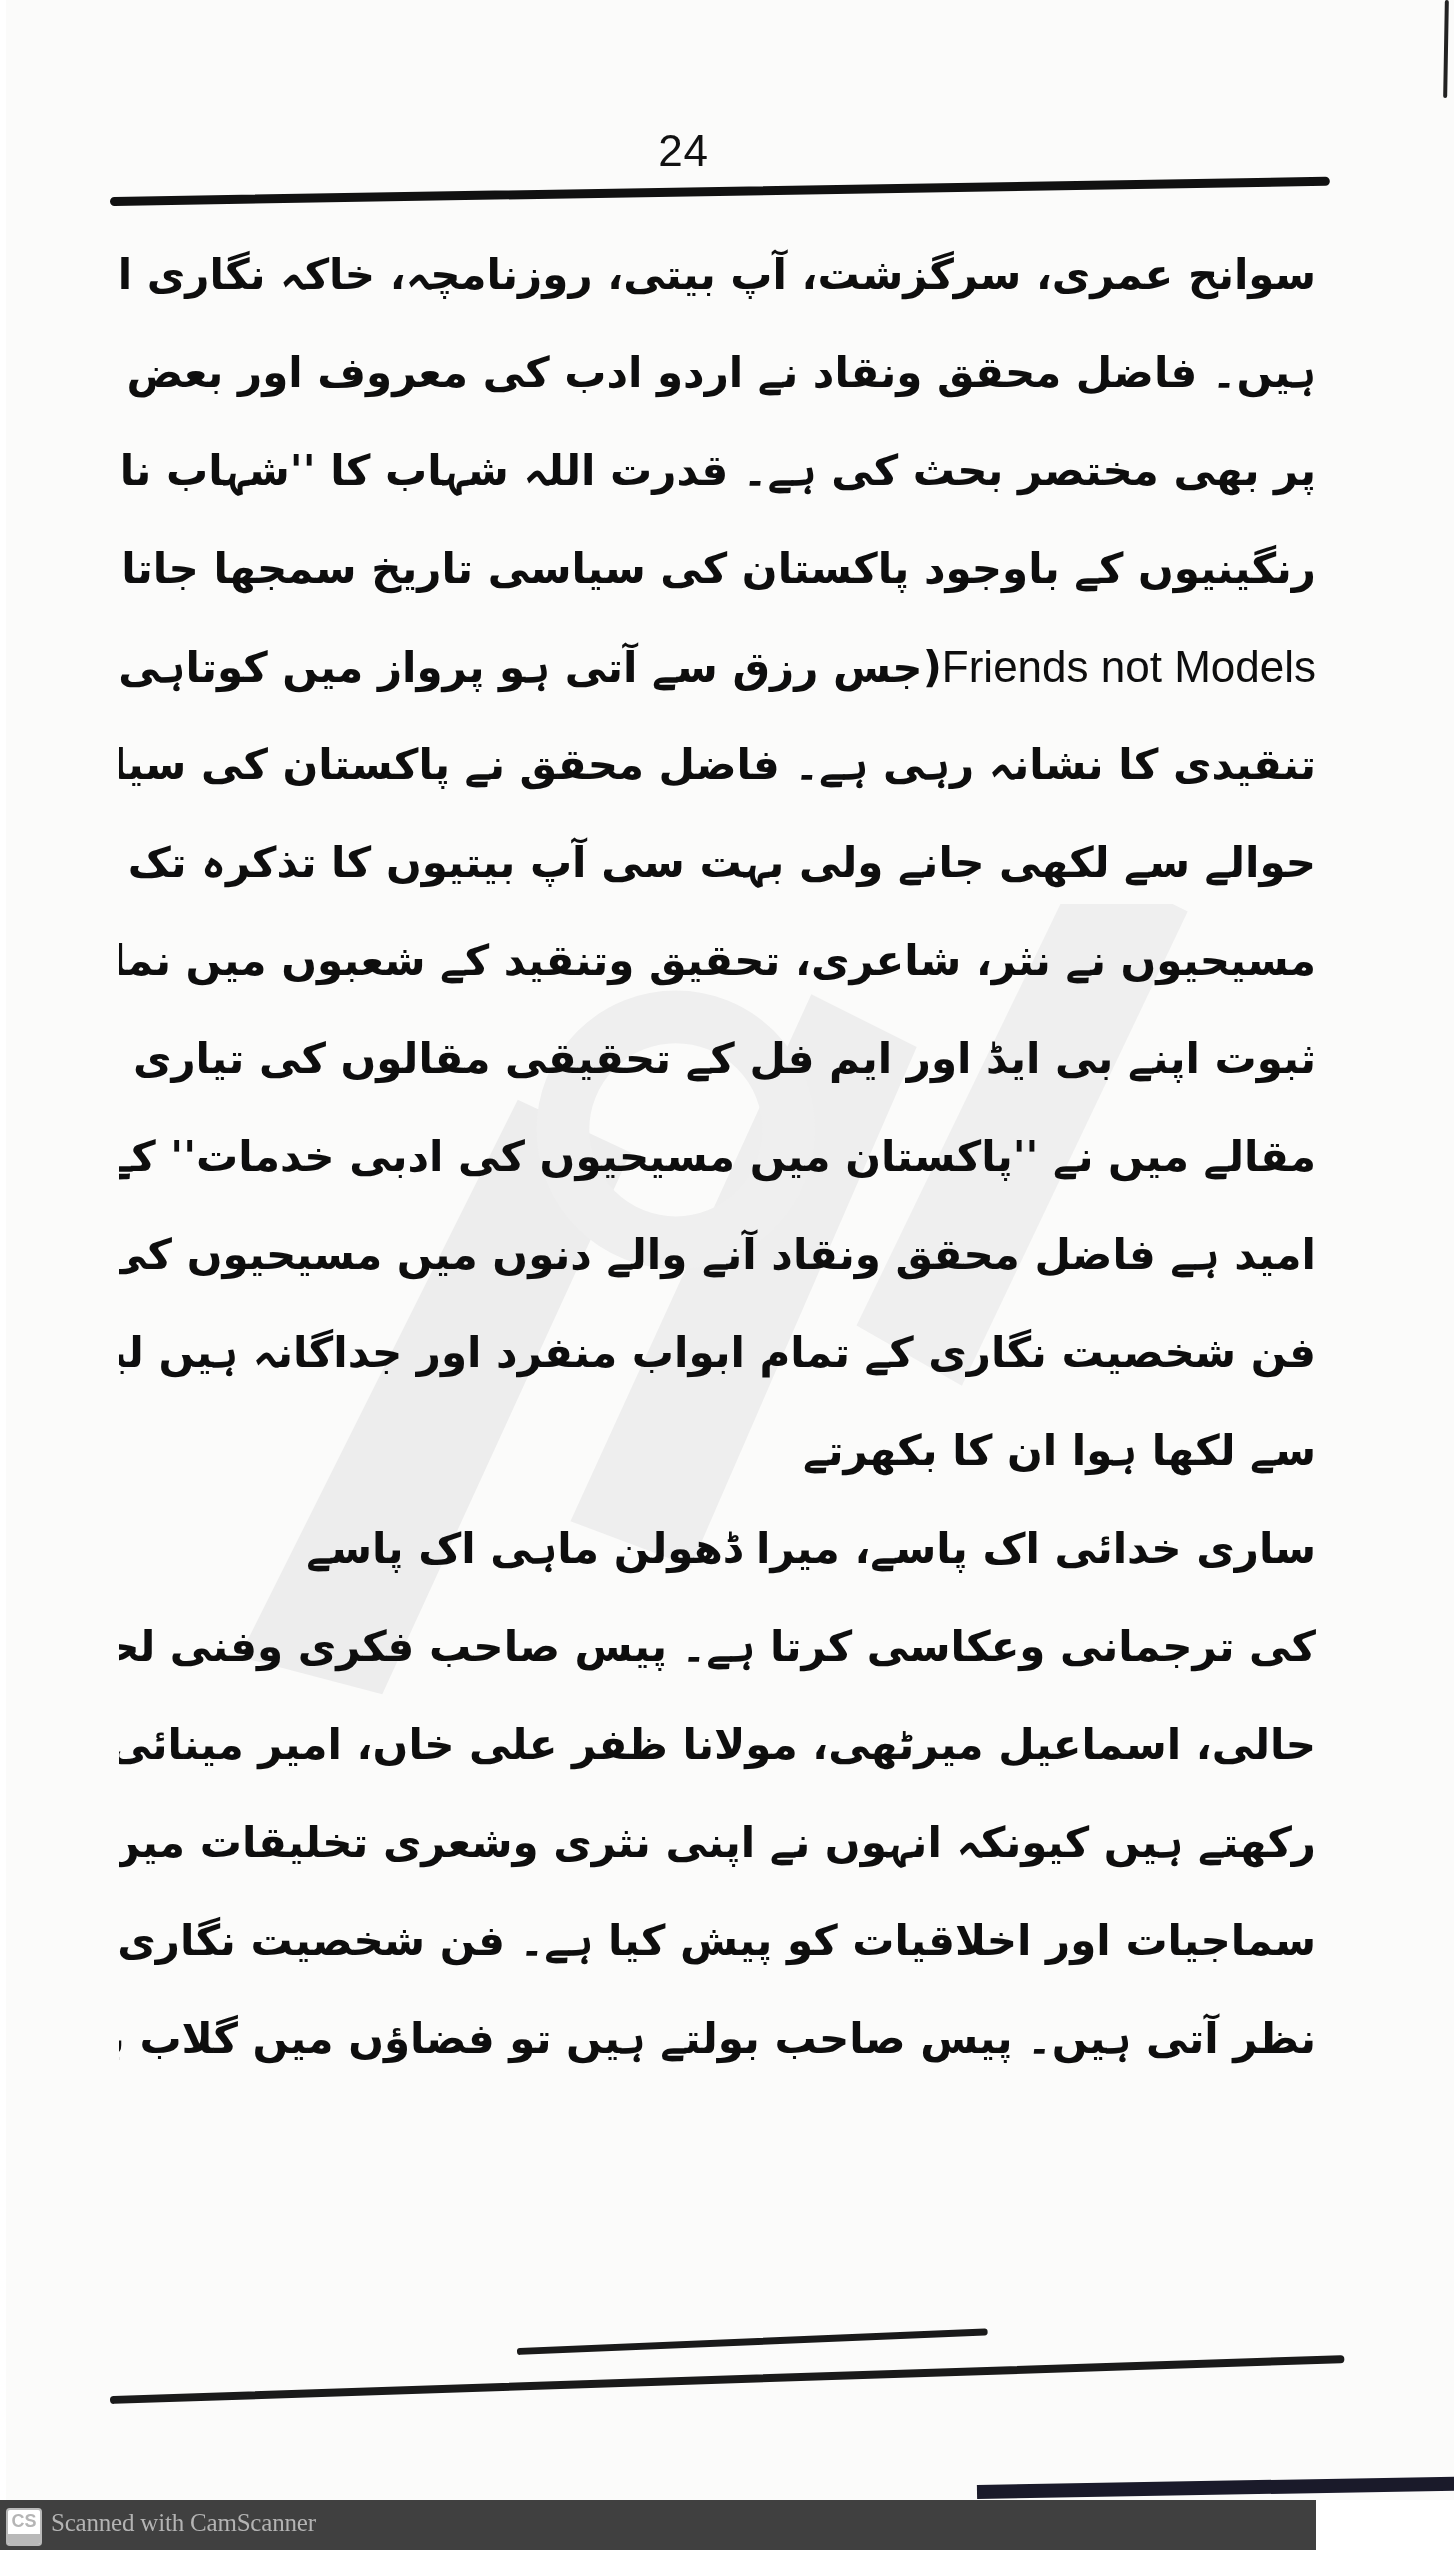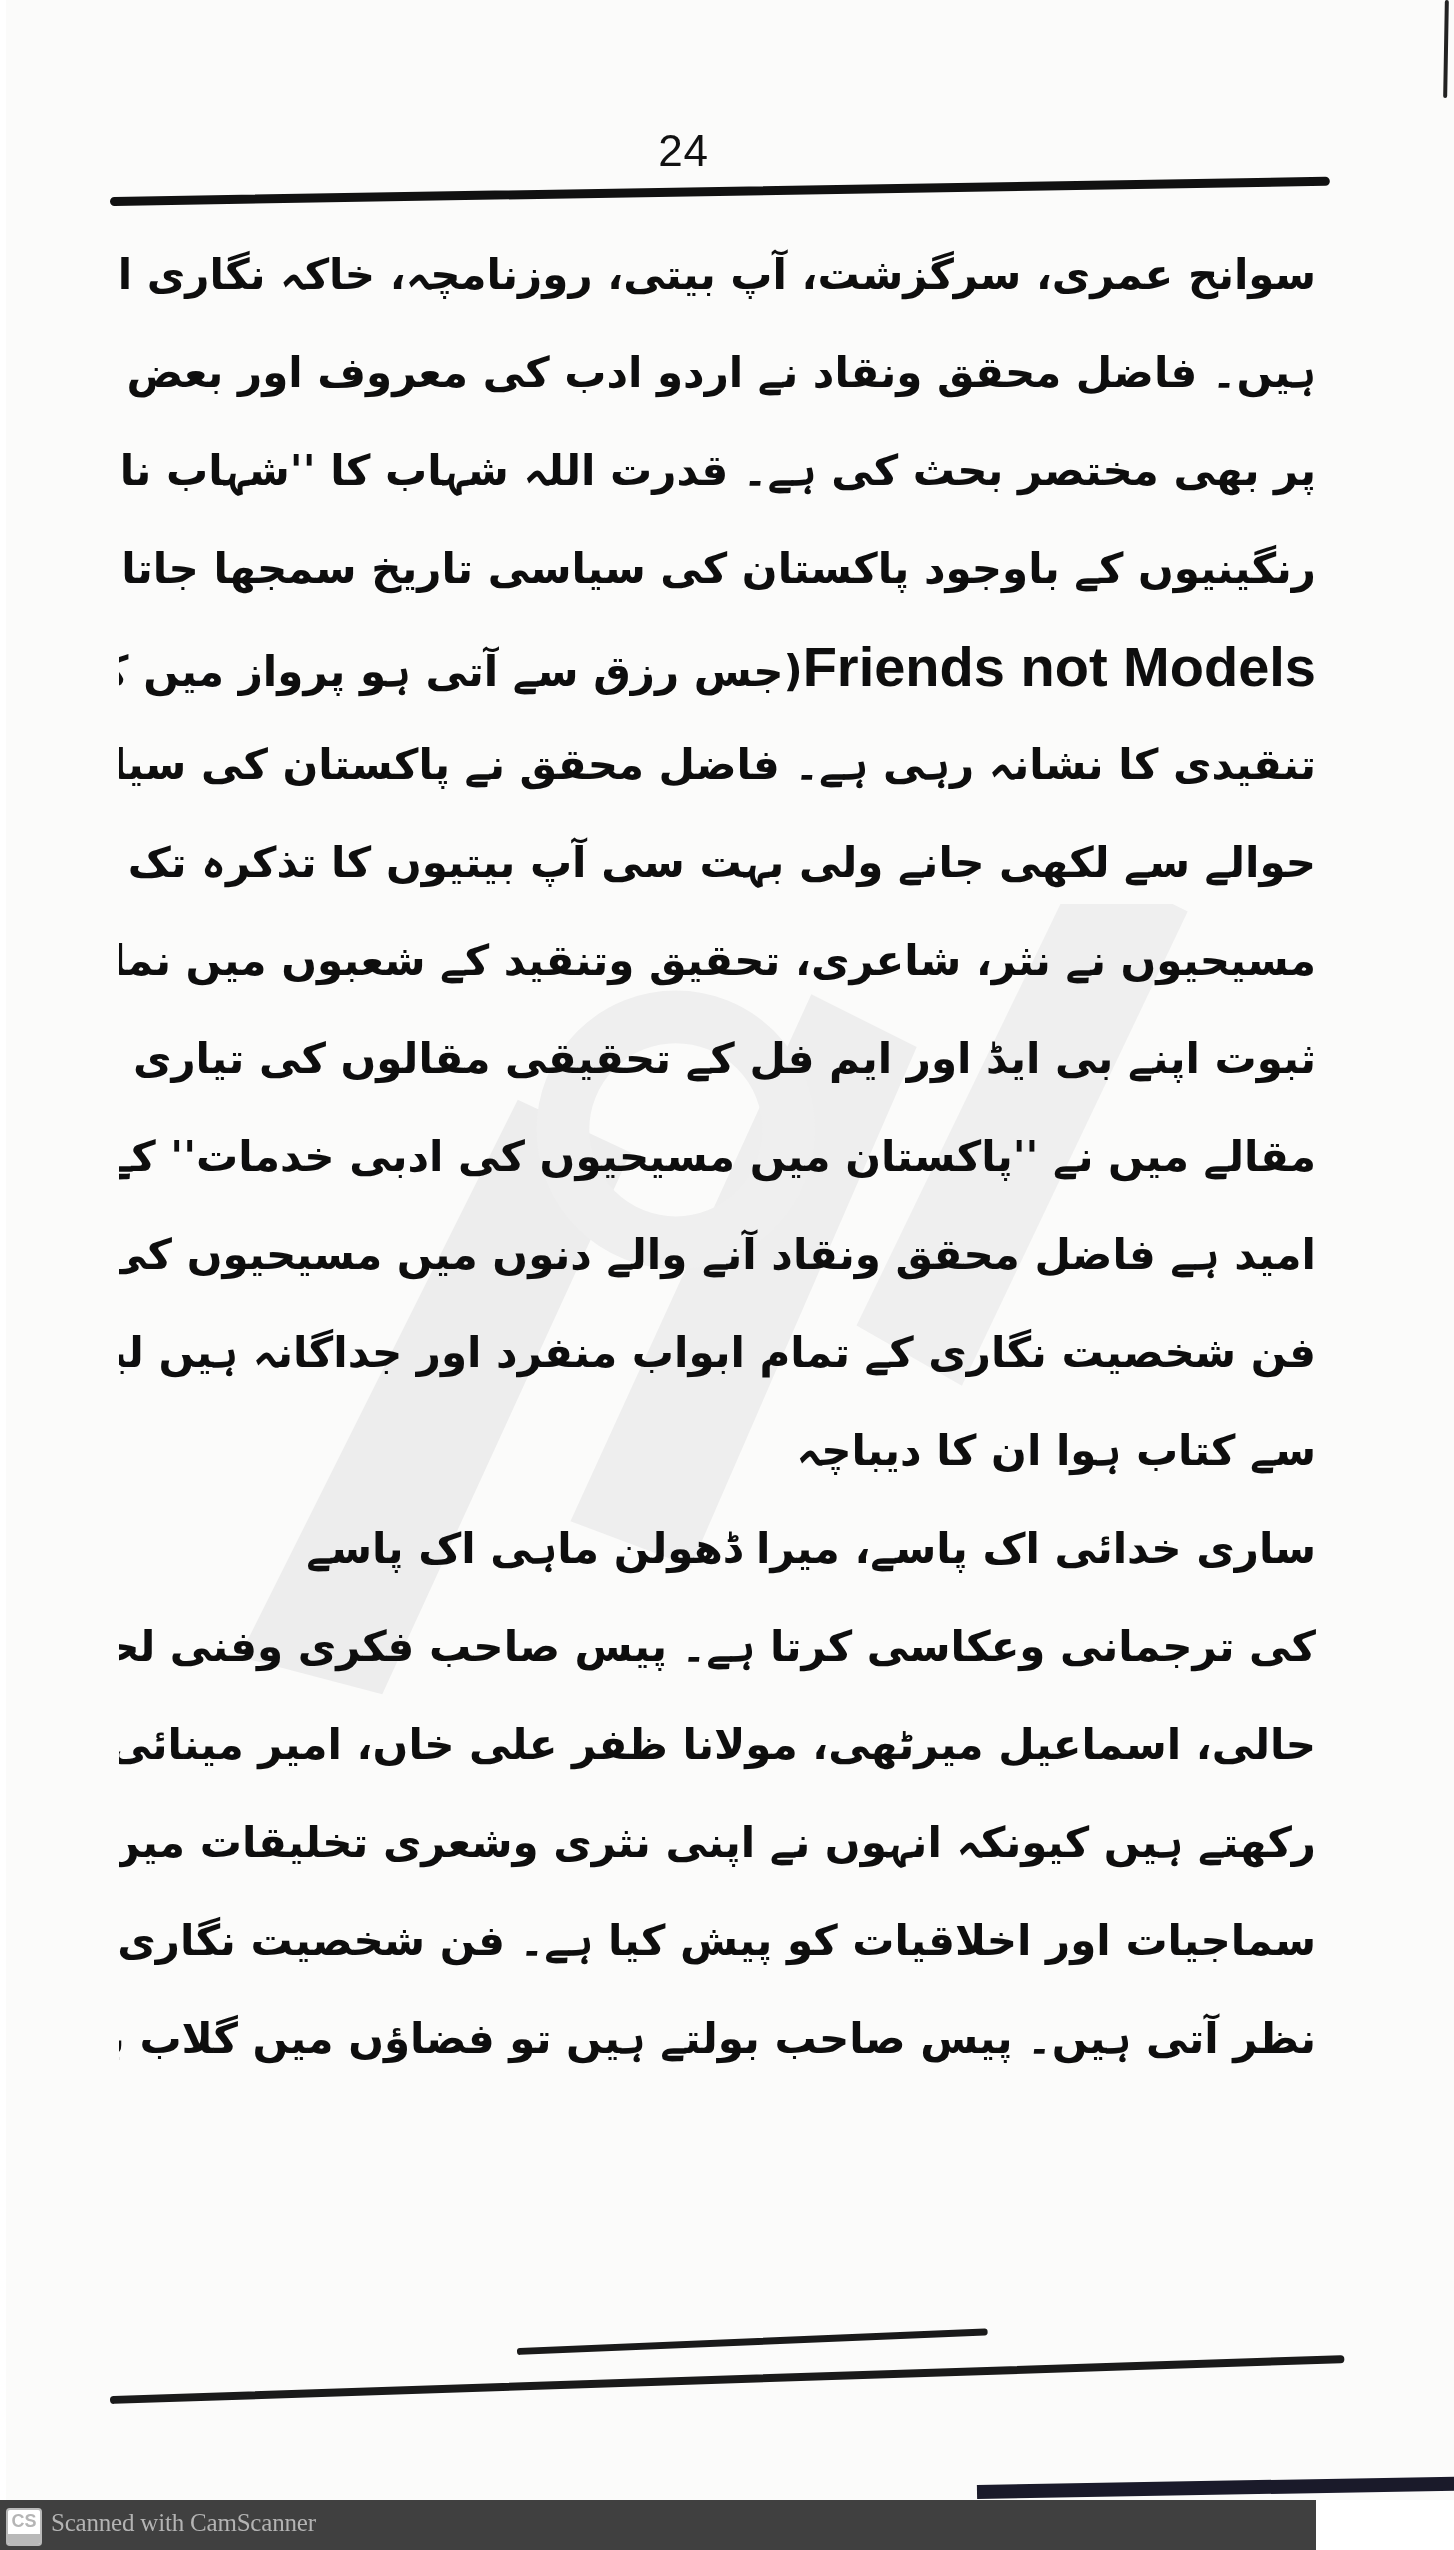--- a/index.html
+++ b/index.html
@@ -79,24 +79,24 @@
     white-space: nowrap;
     text-align: justify;
     text-align-last: justify;
     overflow: hidden;
   }
   .line.short {
     text-align-last: right;
   }
   .line .latin {
     font-family: "Liberation Sans", sans-serif;
-    font-weight: bold;
+    font-weight: normal;
     direction: ltr;
     unicode-bidi: isolate;
-    font-size: 56px;
+    font-size: 44px;
   }
   .line.verse {
     text-align-last: right;
     padding-right: 0;
   }
   .line.verse span.verse-text {
     display: inline-block;
     margin-left: 452px;
   }
   .rule-mid {
@@ -202,21 +202,21 @@
     <div class="line">پر بھی مختصر بحث کی ہے۔ قدرت اللہ شہاب کا ''شہاب نامہ'' اپنی تمام تر ادبی وافسانوی</div>
     <div class="line">رنگینیوں کے باوجود پاکستان کی سیاسی تاریخ سمجھا جاتا ہے جبکہ ایوب خاں کی کتاب</div>
     <div class="line"><span class="latin">Friends not Models</span><span>(جس رزق سے آتی ہو پرواز میں کوتاہی) ہمیشہ</span></div>
     <div class="line">تنقیدی کا نشانہ رہی ہے۔ فاضل محقق نے پاکستان کی سیاسی اور عسکری تاریخ کے</div>
     <div class="line">حوالے سے لکھی جانے ولی بہت سی آپ بیتیوں کا تذکرہ تک نہیں کیا۔ پاکستان کے</div>
     <div class="line">مسیحیوں نے نثر، شاعری، تحقیق وتنقید کے شعبوں میں نمایاں کام کیا ہے۔ مجھے اس کا</div>
     <div class="line">ثبوت اپنے بی ایڈ اور ایم فل کے تحقیقی مقالوں کی تیاری کے دوران ملا۔ یہ دونوں تحقیقی</div>
     <div class="line">مقالے میں نے ''پاکستان میں مسیحیوں کی ادبی خدمات'' کے موضوعات پر لکھے تھے۔</div>
     <div class="line">امید ہے فاضل محقق ونقاد آنے والے دنوں میں مسیحیوں کی خدامت کو بھی یاد رکھیں گے</div>
     <div class="line">فن شخصیت نگاری کے تمام ابواب منفرد اور جداگانہ ہیں لیکن حاصل مقصود کے عنوان</div>
-    <div class="line short">سے کتاب ہوا ان کا دیباچہ</div>
+    <div class="line short">سے لکھا ہوا ان کا بکھرتے</div>
     <div class="line verse"><span class="verse-text">ساری خدائی اک پاسے، میرا ڈھولن ماہی اک پاسے</span></div>
     <div class="line">کی ترجمانی وعکاسی کرتا ہے۔ پیس صاحب فکری وفنی لحاظ سے شبلی نعمانی، الطاف حسین</div>
     <div class="line">حالی، اسماعیل میرٹھی، مولانا ظفر علی خاں، امیر مینائی اور علامہ اقبال کے مکتبہ سے تعلق</div>
     <div class="line">رکھتے ہیں کیونکہ انہوں نے اپنی نثری وشعری تخلیقات میں الٰہیات، روحانیت،</div>
     <div class="line">سماجیات اور اخلاقیات کو پیش کیا ہے۔ فن شخصیت نگاری میں بھی اس کی پرچھائیاں</div>
     <div class="line">نظر آتی ہیں۔ پیس صاحب بولتے ہیں تو فضاؤں میں گلاب بکھرتے ہیں۔ لکھتے ہیں تو</div>
   </div>
 
   <div class="rule-mid"></div>
   <div class="rule-bottom"></div>

